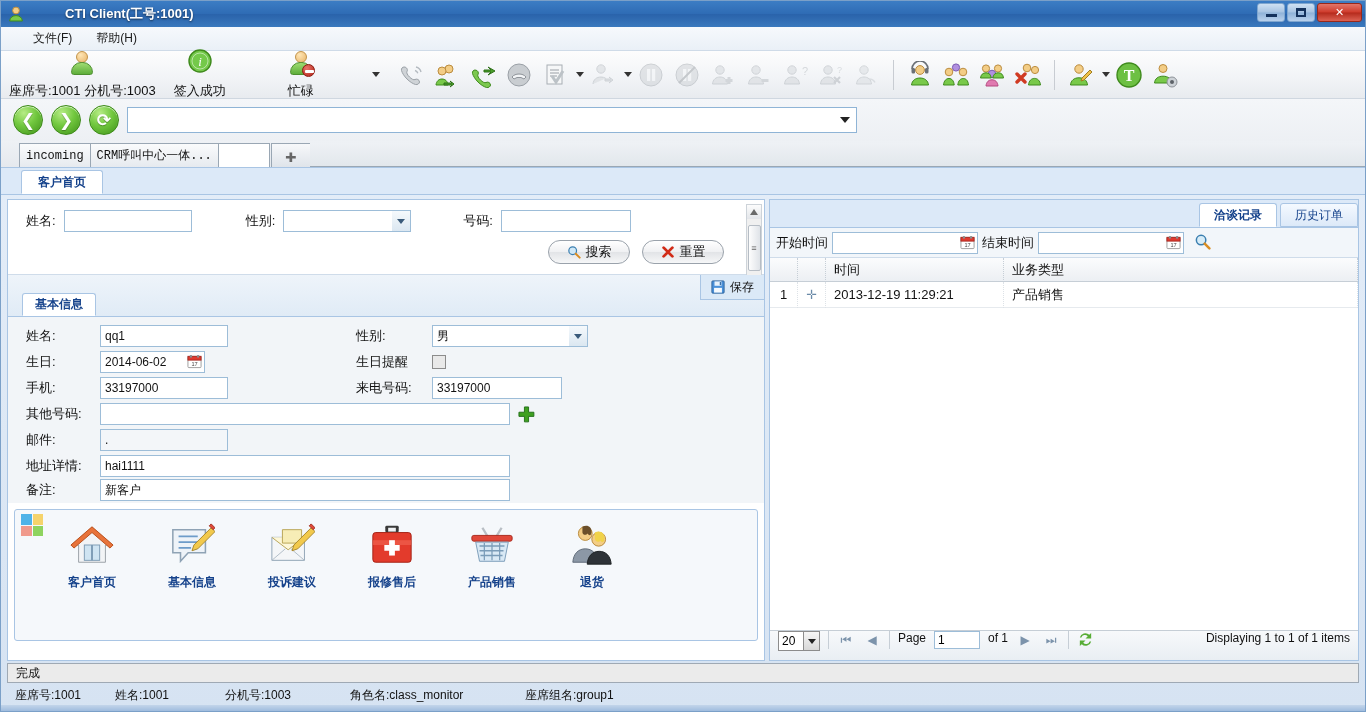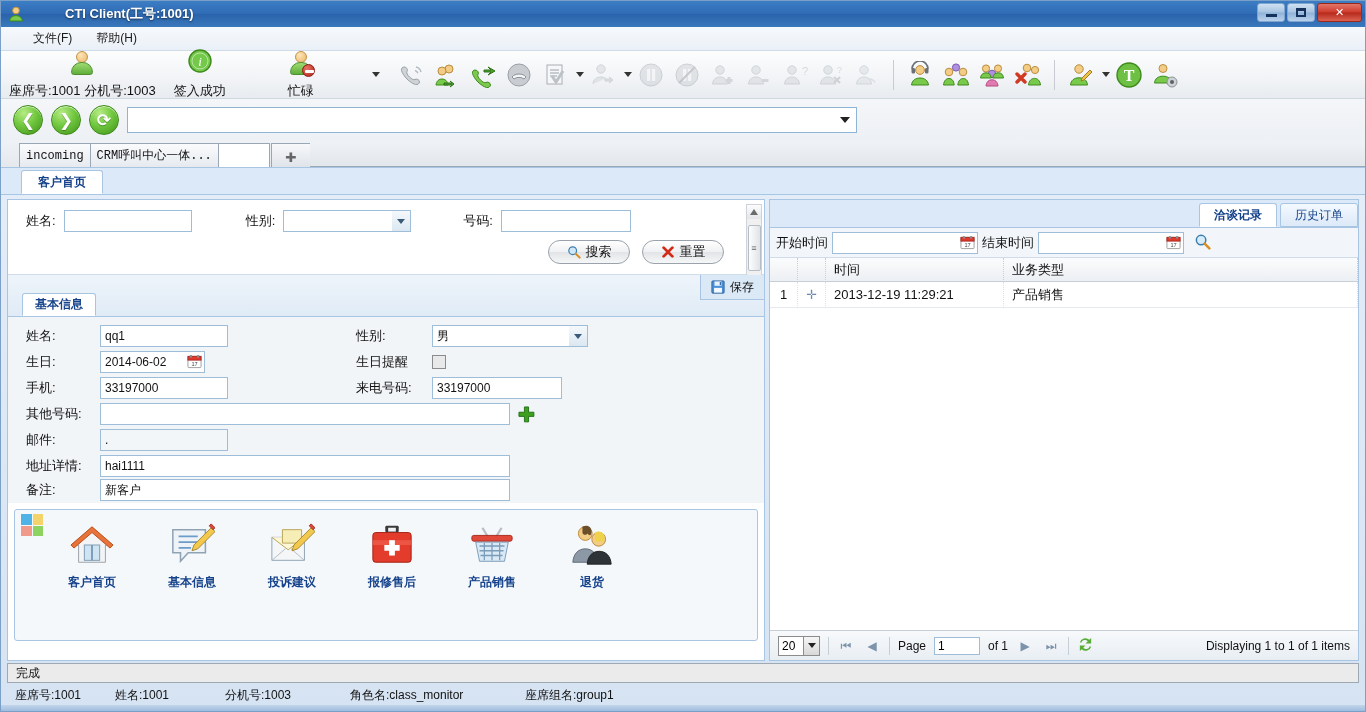--- a/index.html
+++ b/index.html
@@ -254,21 +254,21 @@
   .rtab.active { background:#fff; border-bottom:1px solid #fff; font-weight:bold; }
   .filterbar { height:30px; display:flex; align-items:center; gap:4px; padding:4px 6px;
      background:#f2f6fa; border-bottom:1px solid #cfdcea;}
   .grid-head { display:flex; height:24px; background:linear-gradient(180deg,#fbfcfd,#eceff3);
      border-bottom:1px solid #c6ced6; font-size:13px; color:#111; align-items:center;}
   .gh { padding:0 8px; border-right:1px dotted #c6ced6; height:24px; display:flex;align-items:center;}
   .grid-row { display:flex; height:26px; align-items:center; font-size:13px; color:#111;
      border-bottom:1px solid #e6eaee; }
   .gc { padding:0 8px; border-right:1px dotted #dde2e7; height:26px; display:flex;align-items:center;}
   .grid-body { flex:1; background:#fff; min-height:0; }
-  .pager { height:30px; display:flex; align-items:center; gap:8px; padding:0 8px;
+  .pager { height:30px; display:flex; align-items:flex-start; gap:8px; padding:0 8px;
      background:linear-gradient(180deg,#f7f9fb,#e9eef3); border-top:1px solid #c6ced6;}
   .pg-sep { width:1px;height:18px;background:#c6ced6; }
   .pg-ico { width:18px;height:18px;display:flex;align-items:center;justify-content:center;cursor:pointer;color:#7c93ab;font-size:12px;}
   .pg-input { width:46px;height:18px;border:1px solid #9dbdd8;font-size:12px;padding:0 3px;outline:none;
      font-family:"Liberation Sans",sans-serif;}
   .pg-txt { font-size:12px;color:#111; }
   .pg-right { margin-left:auto; font-size:12px; color:#111; }
   .pgsel-wrap { position:relative; width:42px; }
   .pgsel { width:42px;height:20px;border:1px solid #8c8c8c;background:#fff;font-size:12px;
      appearance:none; padding-left:3px; outline:none; font-family:"Liberation Sans",sans-serif;}

